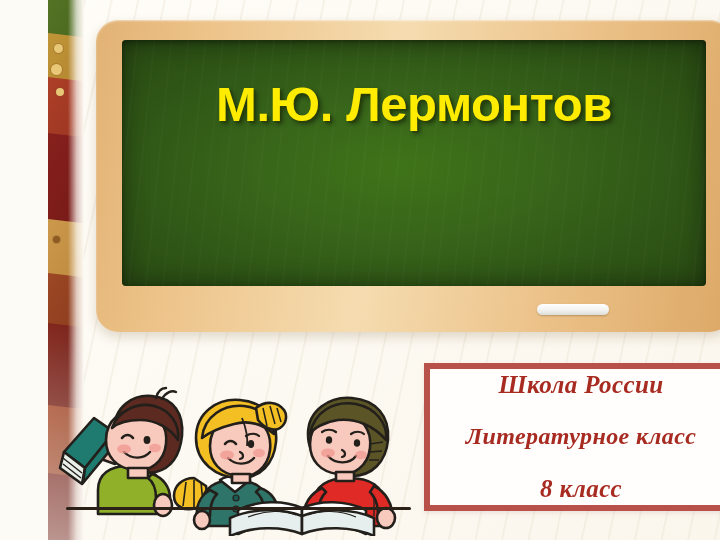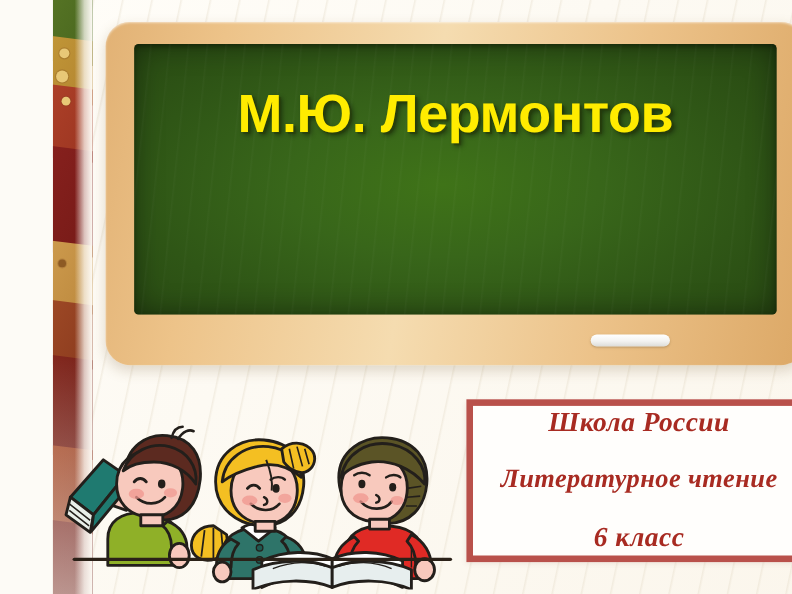--- a/index.html
+++ b/index.html
@@ -245,22 +245,22 @@
 
   <div id="chalkboard">
     <div id="chalkboard-surface">
       <div class="board-title-line">М.Ю. Лермонтов</div>
     </div>
     <div id="chalk-stick"></div>
   </div>
 
   <div id="caption-box">
     <div class="caption-line">Школа России</div>
-    <div class="caption-line small">Литературное чтение</div>
-    <div class="caption-line">6  класс</div>
+    <div class="caption-line small">Литературное класс</div>
+    <div class="caption-line">8  класс</div>
   </div>
 
   <svg id="children" viewBox="0 0 360 150">
     <defs>
       <style>
         .ol { stroke:#231f1b; stroke-width:2.6; stroke-linejoin:round; stroke-linecap:round; }
         .skin { fill:#f8c9bd; }
         .blush { fill:#f0968f; }
       </style>
     </defs>

